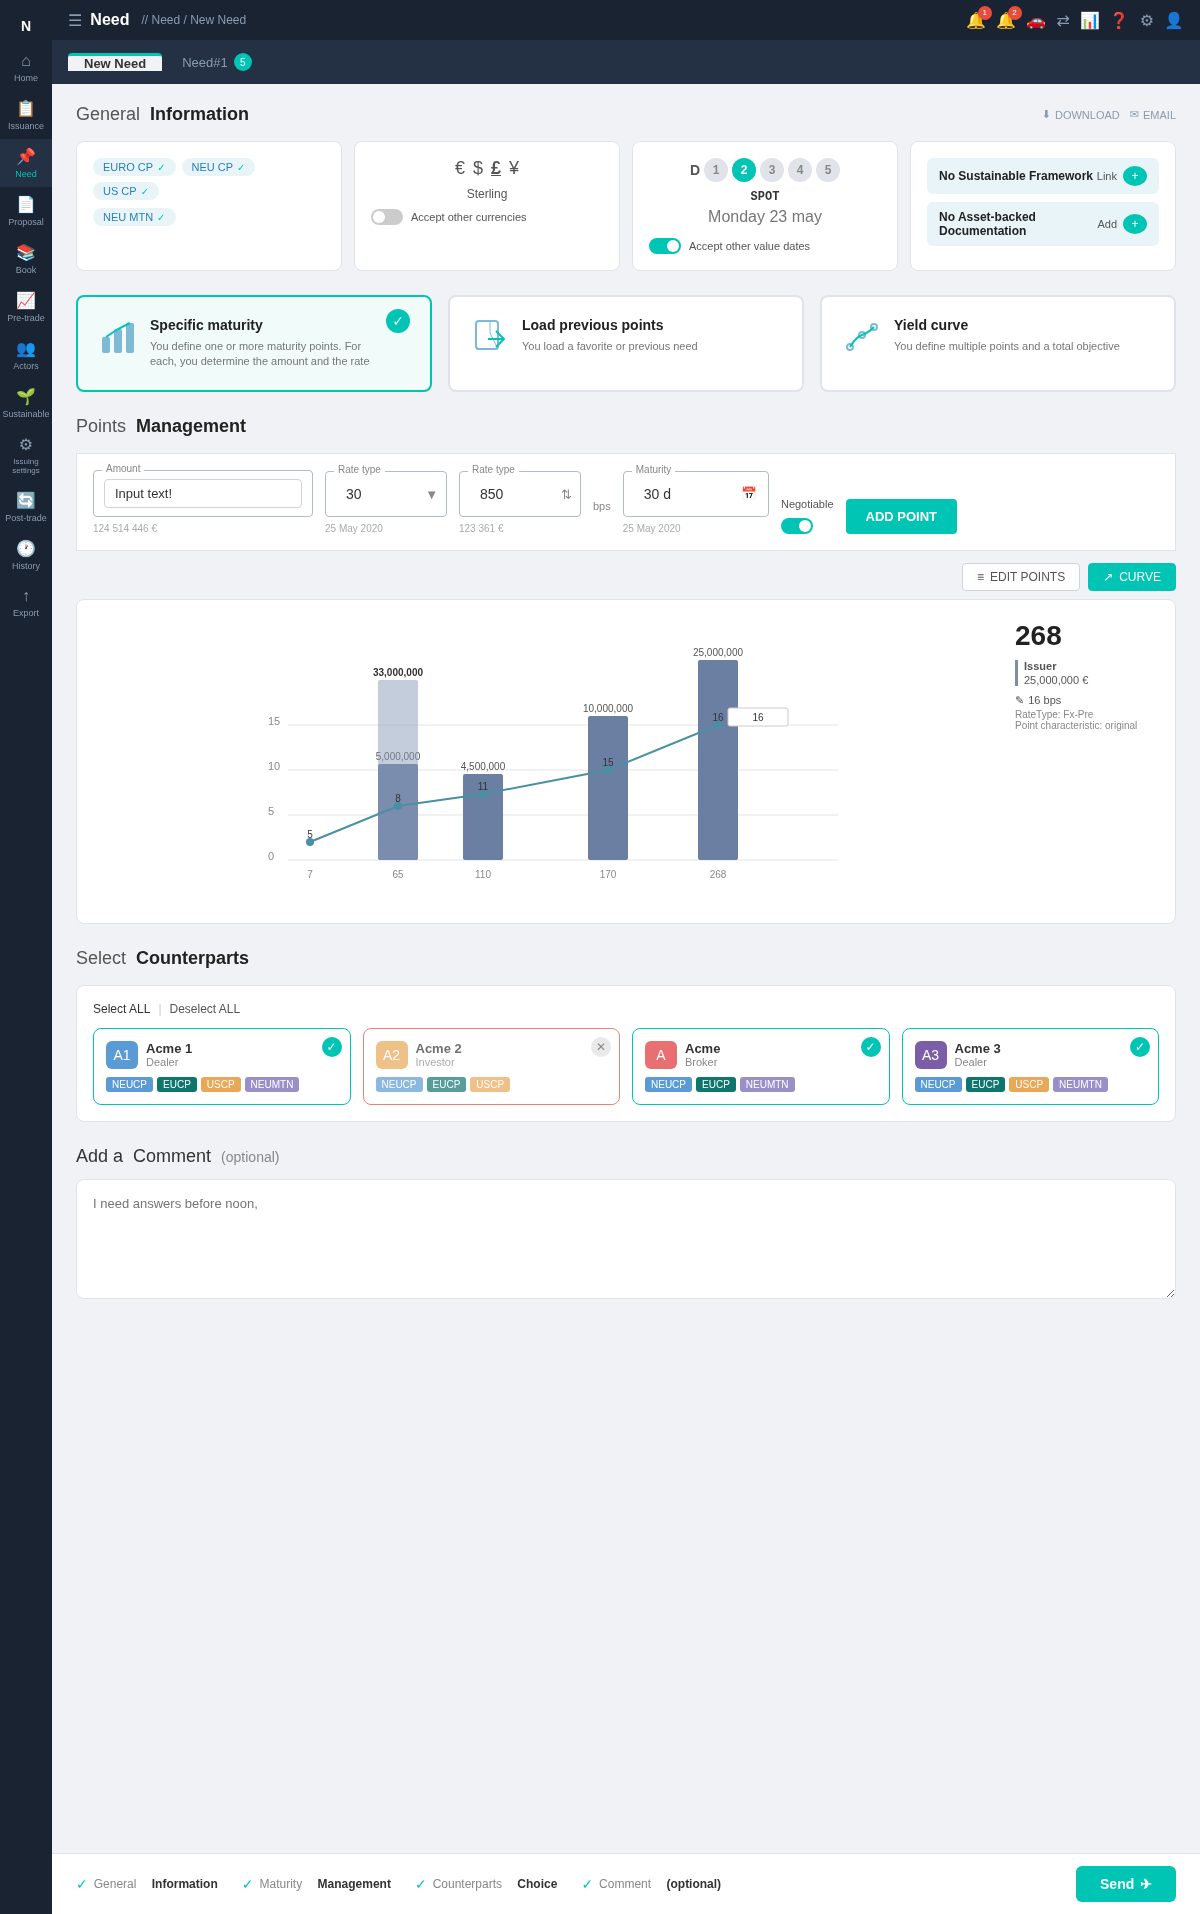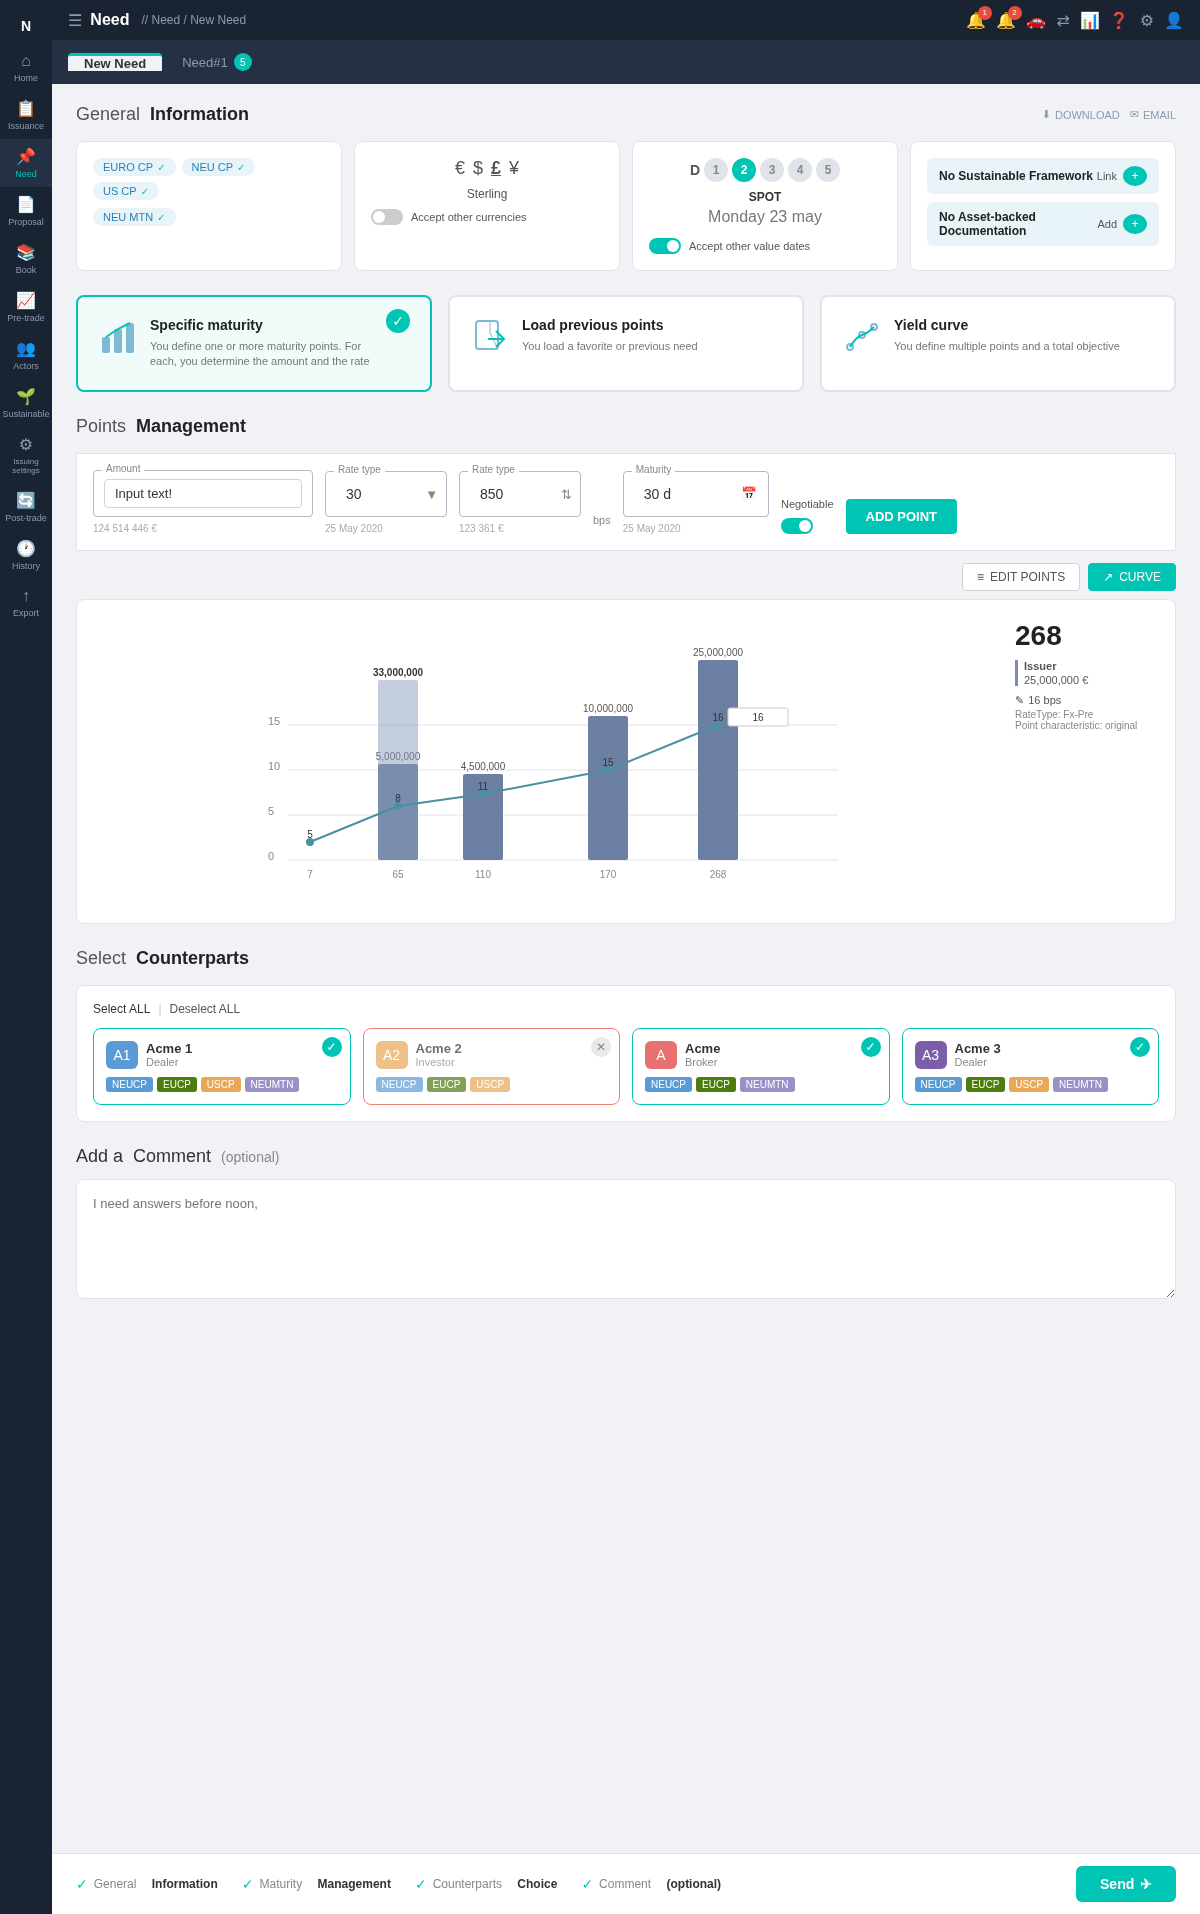--- a/index.html
+++ b/index.html
@@ -53,21 +53,21 @@
     .toggle-on { width: 32px; height: 16px; background: #00c4b4; border-radius: 8px; position: relative; cursor: pointer; }
     .toggle-on::after { content: ''; position: absolute; right: 2px; top: 2px; width: 12px; height: 12px; background: #fff; border-radius: 50%; }
     .toggle-off::after { content: ''; position: absolute; left: 2px; top: 2px; width: 12px; height: 12px; background: #fff; border-radius: 50%; }
 
     .date-card { display: flex; flex-direction: column; gap: 4px; }
     .date-steps { display: flex; align-items: center; gap: 4px; font-size: 13px; justify-content: center; margin-bottom: 4px; }
     .step-circle { width: 24px; height: 24px; border-radius: 50%; display: flex; align-items: center; justify-content: center; font-size: 12px; font-weight: 600; }
     .step-active { background: #00c4b4; color: #fff; }
     .step-inactive { background: #e0e4ea; color: #888; }
     .step-letter { color: #555; font-weight: bold; font-size: 14px; }
-    .spot-label { text-align: center; font-weight: 600; font-size: 12px; }
+    .spot-label { text-align: center; font-weight: 600; font-size: 12px; font-family: Liberation Mono, monospace; }
     .spot-sub { text-align: center; font-size: 16px; color: #777; }
 
     .sustainable-card { display: flex; flex-direction: column; gap: 8px; }
     .sus-row { background: #e8f4f8; border-radius: 6px; padding: 8px 12px; display: flex; align-items: center; justify-content: space-between; font-size: 12px; }
     .sus-row .link-btn { background: #00c4b4; color: #fff; border: none; border-radius: 50%; width: 20px; height: 20px; cursor: pointer; display: flex; align-items: center; justify-content: center; font-size: 12px; }
     .sus-title { font-weight: 600; font-size: 12px; color: #222; }
 
     
     .maturity-cards { display: grid; grid-template-columns: 1fr 1fr 1fr; gap: 16px; margin-bottom: 24px; }
     .maturity-card { background: #fff; border-radius: 8px; padding: 20px; border: 2px solid #e0e4ea; cursor: pointer; display: flex; align-items: flex-start; gap: 12px; }
@@ -110,21 +110,21 @@
     .cp-card.deselected { border-color: #e74c3c; opacity: 0.7; }
     .cp-check { position: absolute; top: 8px; right: 8px; width: 20px; height: 20px; background: #00c4b4; border-radius: 50%; color: #fff; display: flex; align-items: center; justify-content: center; font-size: 12px; }
     .cp-x { position: absolute; top: 8px; right: 8px; width: 20px; height: 20px; background: #e0e0e0; border-radius: 50%; color: #555; display: flex; align-items: center; justify-content: center; font-size: 12px; cursor: pointer; }
     .cp-header { display: flex; align-items: center; gap: 8px; margin-bottom: 8px; }
     .cp-avatar { width: 32px; height: 28px; border-radius: 6px; display: flex; align-items: center; justify-content: center; font-size: 14px; color: #fff; flex-shrink: 0; }
     .cp-name { font-weight: 600; font-size: 13px; }
     .cp-role { font-size: 11px; color: #888; }
     .cp-tags { display: flex; flex-wrap: wrap; gap: 4px; }
     .cp-tag { padding: 2px 6px; border-radius: 3px; font-size: 10px; color: #fff; }
     .cp-tag.neucp { background: #5b9bd5; }
-    .cp-tag.eucp { background: #4d7c0f; }
+    .cp-tag.eucp { background: #0f766e; }
     .cp-tag.uscp { background: #e8a857; }
     .cp-tag.neumtn { background: #9b8fc7; }
 
     
     .comment-section { margin-bottom: 24px; }
     .comment-title { font-size: 18px; margin-bottom: 12px; }
     .comment-textarea { background: #fff; border: 1px solid #e0e4ea; border-radius: 8px; padding: 16px; width: 100%; min-height: 120px; font-size: 13px; color: #333; resize: vertical; font-family: inherit; }
 
     
     .bottom-bar { background: #fff; border-top: 1px solid #e0e4ea; padding: 12px 24px; display: flex; align-items: center; justify-content: space-between; }
@@ -406,21 +406,21 @@
       </div>
 
       <div class="form-field">
         <div class="field-wrapper select-wrapper">
           <span class="field-label-float">Rate type</span>
           <input type="number" value="850" style="border: none; outline: none; font-size: 14px; width: 60px; background: transparent;">
           <span class="select-arrow">⇅</span>
         </div>
         <div class="field-hint">123 361 €</div>
       </div>
-      <span class="bps-label" style="margin-bottom:8px">bps</span>
+      <span class="bps-label" style="margin-bottom:22px">bps</span>
 
       <div class="form-field">
         <div class="field-wrapper" style="display:flex;align-items:center;gap:8px">
           <span class="field-label-float">Maturity</span>
           <input type="text" value="30 d" style="border: none; outline: none; font-size: 14px; width: 50px; background: transparent;">
           <span style="cursor:pointer;color:#888">📅</span>
         </div>
         <div class="field-hint">25 May 2020</div>
       </div>
 

